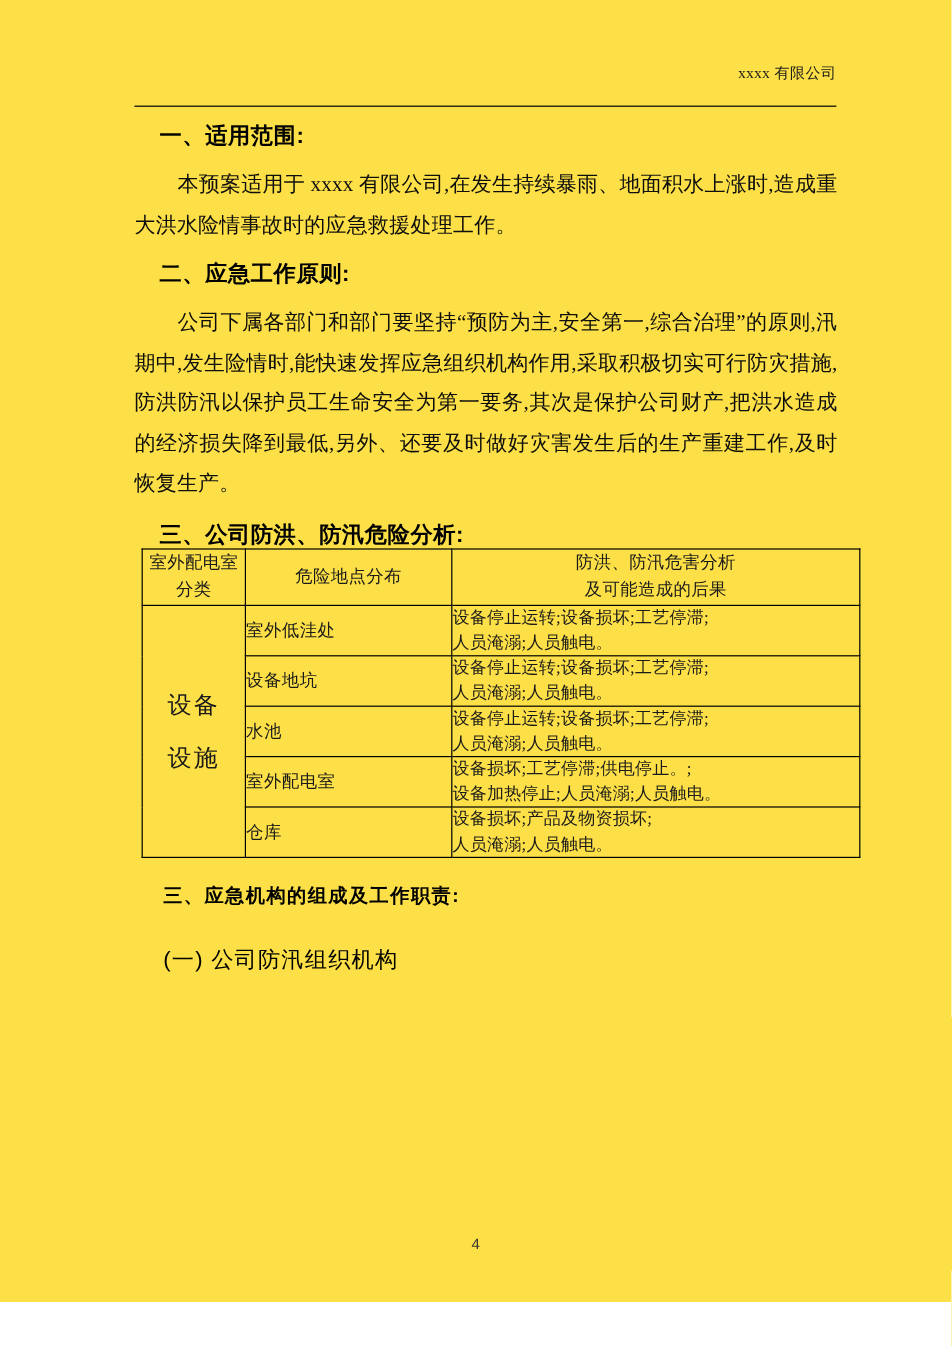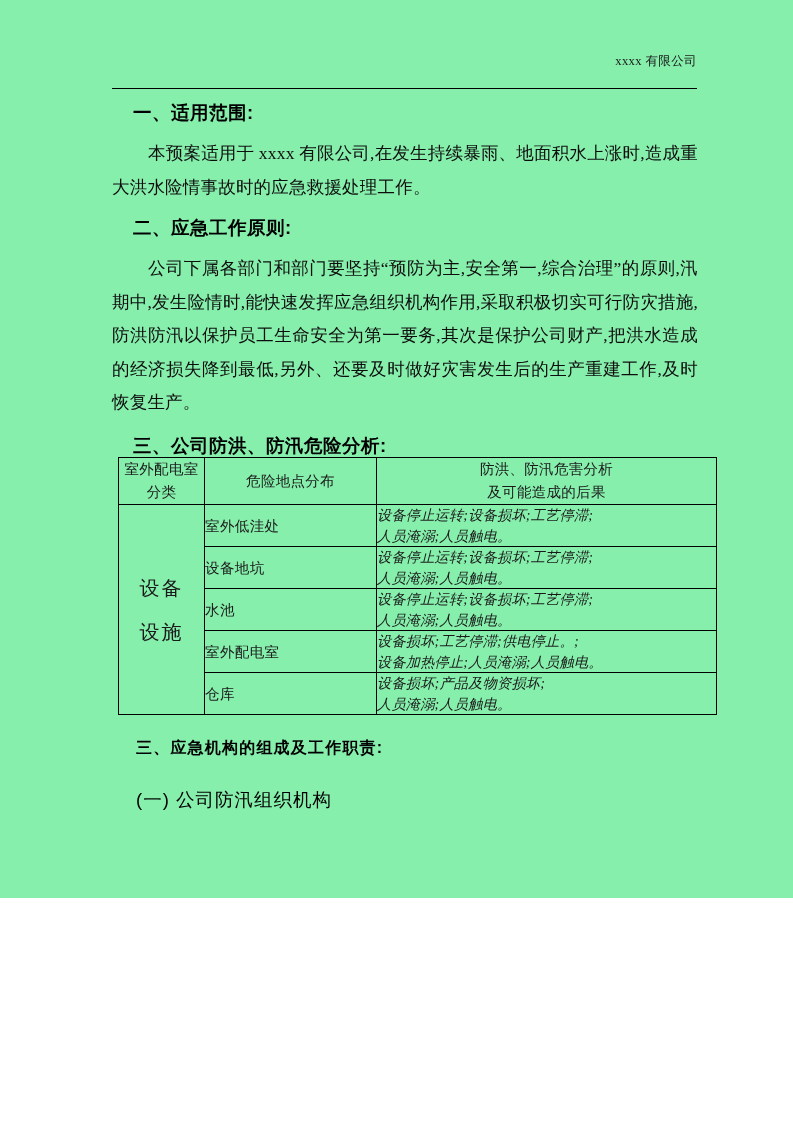--- a/index.html
+++ b/index.html
@@ -7,22 +7,22 @@
     padding: 0;
     background: #ffffff;
   }
   body {
     font-family: "Liberation Serif", "DejaVu Serif", serif;
     color: #000000;
   }
   .page {
     position: relative;
     width: 793px;
-    height: 898px;
-    background: #86efac;
+    height: 1085px;
+    background: #fde047;
     overflow: hidden;
     box-sizing: border-box;
   }
 
   
   .header {
     position: absolute;
     left: 112px;
     top: 52px;
     width: 585px;
@@ -126,21 +126,20 @@
     height: 40px;
     letter-spacing: 0.4px;
   }
   .eff-cell {
     text-align: left;
     font-size: 14.2px;
     line-height: 20.5px;
     padding: 3px 4px 3px 10px;
     height: 40px;
     letter-spacing: 0.2px;
-    font-style: italic;
   }
   .eff-cell .ln { display: block; white-space: nowrap; }
 
   
   .lower {
     position: absolute;
     left: 112px;
     top: 730px;
     width: 586px;
   }

